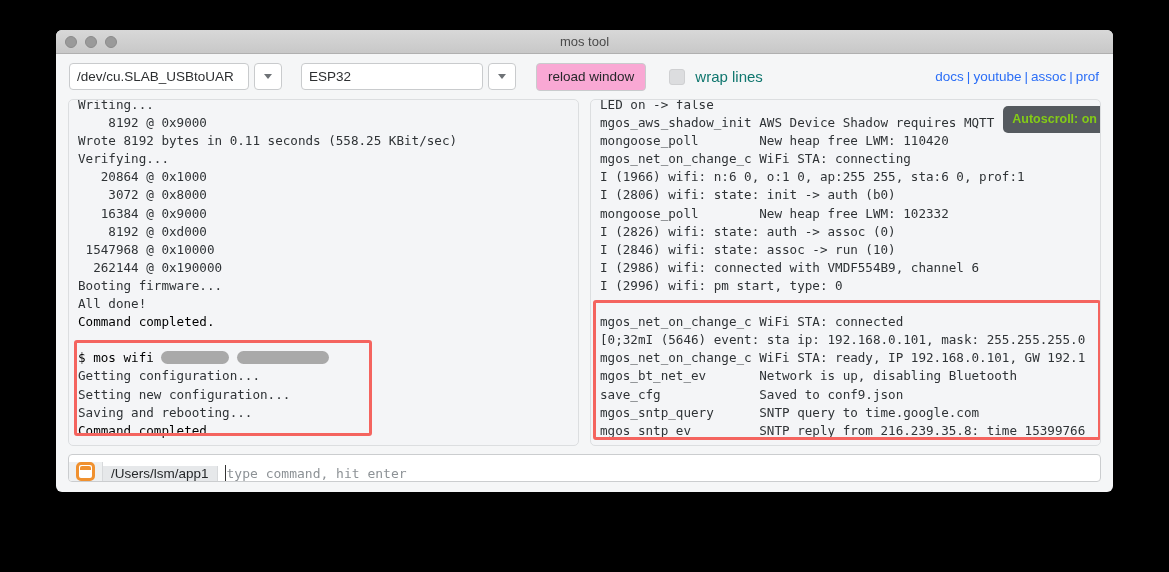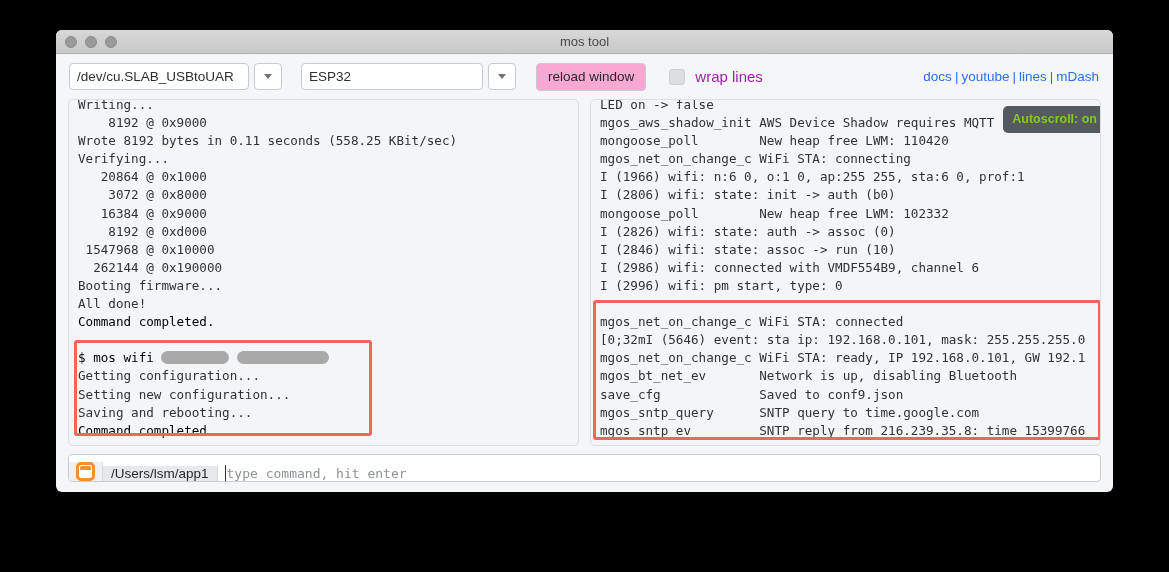--- a/index.html
+++ b/index.html
@@ -74,21 +74,21 @@
     display:flex;align-items:center;
     margin-left:20px;
     font-family:"Liberation Sans", sans-serif;
   }
 
   .wrapwrap{display:flex;align-items:center;margin-left:23px;}
   .cb{
     width:16px;height:16px;border-radius:3px;
     background:#dcdddf;border:1px solid #cfd0d2;box-sizing:border-box;
   }
-  .wraplabel{font-size:15px;color:#a21caf;margin-left:10px;}
+  .wraplabel{font-size:15px;color:#0f766e;margin-left:10px;}
 
   .links{margin-left:auto;font-size:13.5px;color:#2b6ef6;white-space:nowrap;}
   .links a{color:#2b6ef6;text-decoration:none;}
   .links .sep{color:#2b6ef6;padding:0 3px;}
 
   
   .panes{
     flex:1 1 auto;
     display:flex;
     padding:0 12px;
@@ -217,21 +217,21 @@
     </div>
 
     <div class="btn">reload window</div>
 
     <div class="wrapwrap">
       <span class="cb"></span>
       <span class="wraplabel">wrap lines</span>
     </div>
 
     <div class="links">
-      <a href="#">docs</a><span class="sep">|</span><a href="#">youtube</a><span class="sep">|</span><a href="#">lines</a><span class="sep">|</span><a href="#">mDash</a>
+      <a href="#">docs</a><span class="sep">|</span><a href="#">youtube</a><span class="sep">|</span><a href="#">assoc</a><span class="sep">|</span><a href="#">prof</a>
     </div>
   </div>
 
   <div class="panes">
 
     <div class="pane">
       <div class="lines" id="left-lines"><div class="ln">Writing...</div><div class="ln">    8192 @ 0x9000</div><div class="ln">Wrote 8192 bytes in 0.11 seconds (558.25 KBit/sec)</div><div class="ln">Verifying...</div><div class="ln">   20864 @ 0x1000</div><div class="ln">    3072 @ 0x8000</div><div class="ln">   16384 @ 0x9000</div><div class="ln">    8192 @ 0xd000</div><div class="ln"> 1547968 @ 0x10000</div><div class="ln">  262144 @ 0x190000</div><div class="ln">Booting firmware...</div><div class="ln">All done!</div><div class="ln green">Command completed.</div><div class="ln"> </div><div class="ln"><span class="green">$ mos wifi </span><span class="redact" style="width: 68px;"></span><span class="redact" style="width: 92px; margin-left: 8px;"></span></div><div class="ln">Getting configuration...</div><div class="ln">Setting new configuration...</div><div class="ln">Saving and rebooting...</div><div class="ln green">Command completed.</div></div>
       <div class="hl" id="hl-left"></div>
     </div>
 

